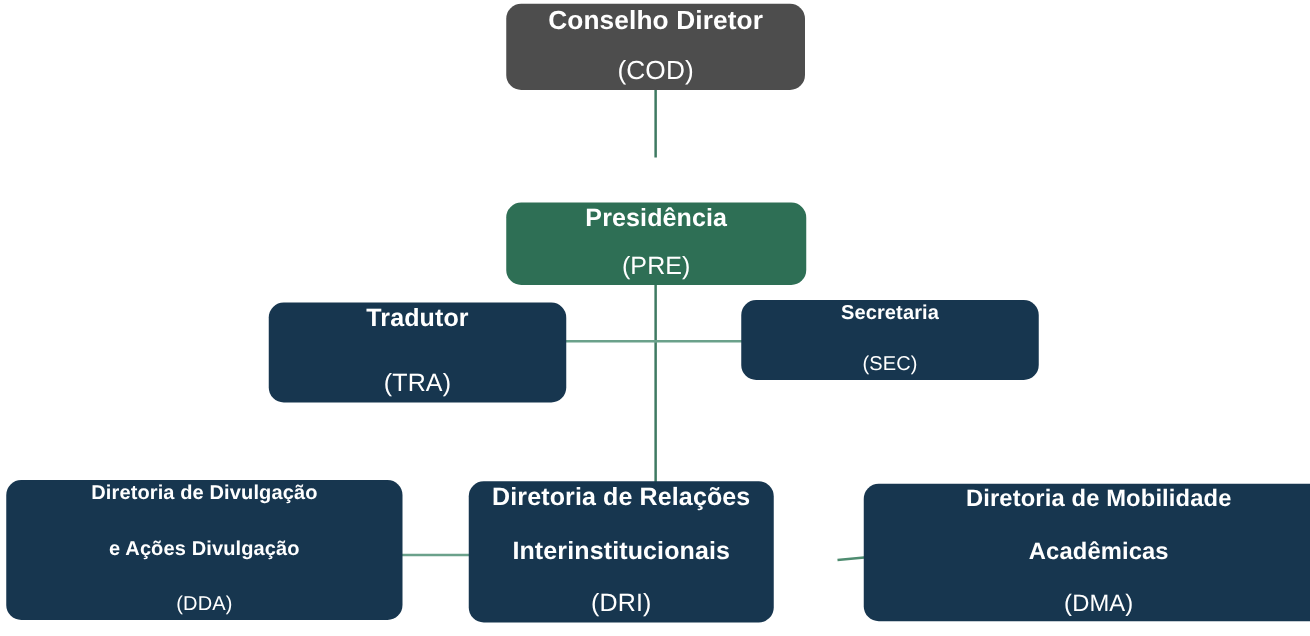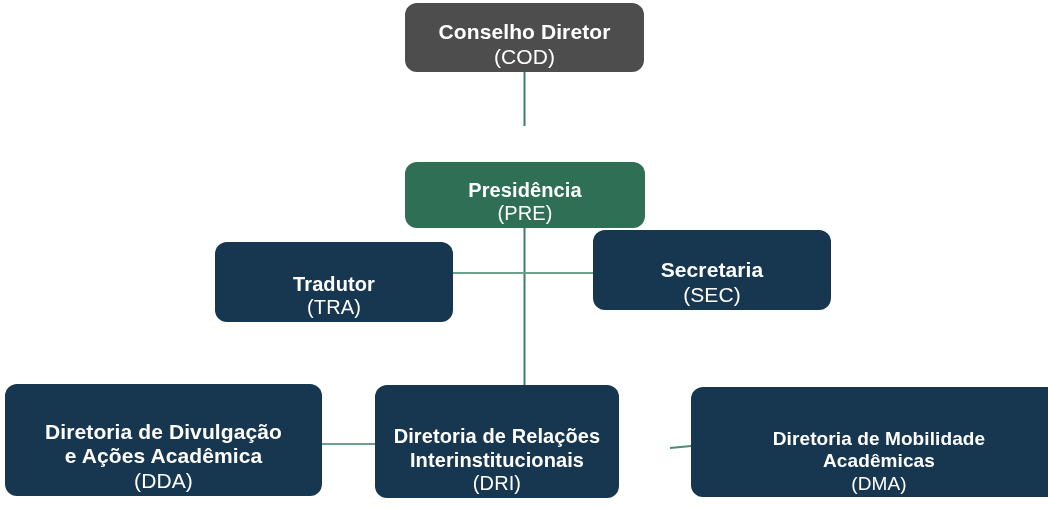--- a/index.html
+++ b/index.html
@@ -26,21 +26,21 @@
     height: 509px;
     pointer-events: none;
   }
   .node {
     position: absolute;
     box-sizing: border-box;
     border-radius: 12px;
     display: flex;
     flex-direction: column;
     align-items: center;
-    justify-content: flex-end;
+    justify-content: space-between;
     text-align: center;
     color: #ffffff;
     font-weight: bold;
     line-height: 1.18;
     letter-spacing: 0.1px;
     z-index: 2;
     padding: 2px 6px;
   }
   .node .line {
     display: block;
@@ -62,26 +62,26 @@
   }
   #node-pre {
     left: 405px; top: 126px; width: 240px; height: 66px;
     font-size: 20px;
   }
   #node-tra {
     left: 215px; top: 242px; width: 238px; height: 80px;
     font-size: 20px;
   }
   #node-sec {
-    left: 593px; top: 230px; width: 238px; height: 80px;
-    font-size: 21px;
+    left: 593px; top: 240px; width: 238px; height: 64px;
+    font-size: 16px;
   }
   #node-dda {
     left: 5px; top: 384px; width: 317px; height: 112px;
-    font-size: 21px;
+    font-size: 16px;
   }
   #node-dri {
     left: 375px; top: 385px; width: 244px; height: 113px;
     font-size: 20px;
   }
   #node-dma {
     left: 691px; top: 387px; width: 376px; height: 110px;
     font-size: 19px;
   }
 </style>
@@ -120,21 +120,21 @@
     <span class="line code">(TRA)</span>
   </div>
 
   <div class="node unit" id="node-sec">
     <span class="line">Secretaria</span>
     <span class="line code">(SEC)</span>
   </div>
 
   <div class="node unit" id="node-dda">
     <span class="line">Diretoria de Divulgação</span>
-    <span class="line">e Ações Acadêmica</span>
+    <span class="line">e Ações Divulgação</span>
     <span class="line code">(DDA)</span>
   </div>
 
   <div class="node unit" id="node-dri">
     <span class="line">Diretoria de Relações</span>
     <span class="line">Interinstitucionais</span>
     <span class="line code">(DRI)</span>
   </div>
 
   <div class="node unit" id="node-dma">

